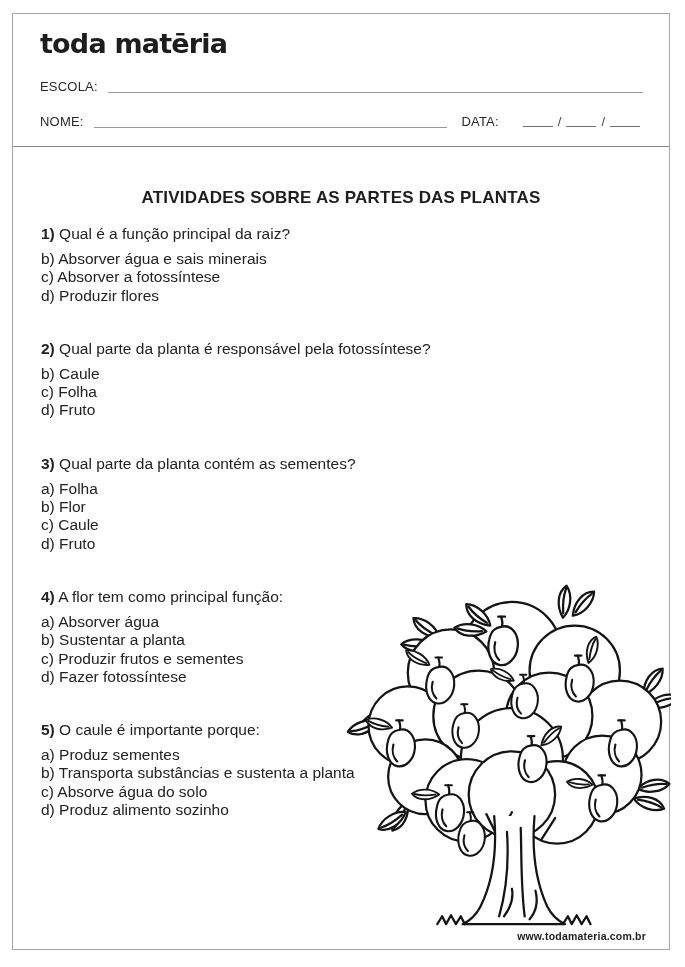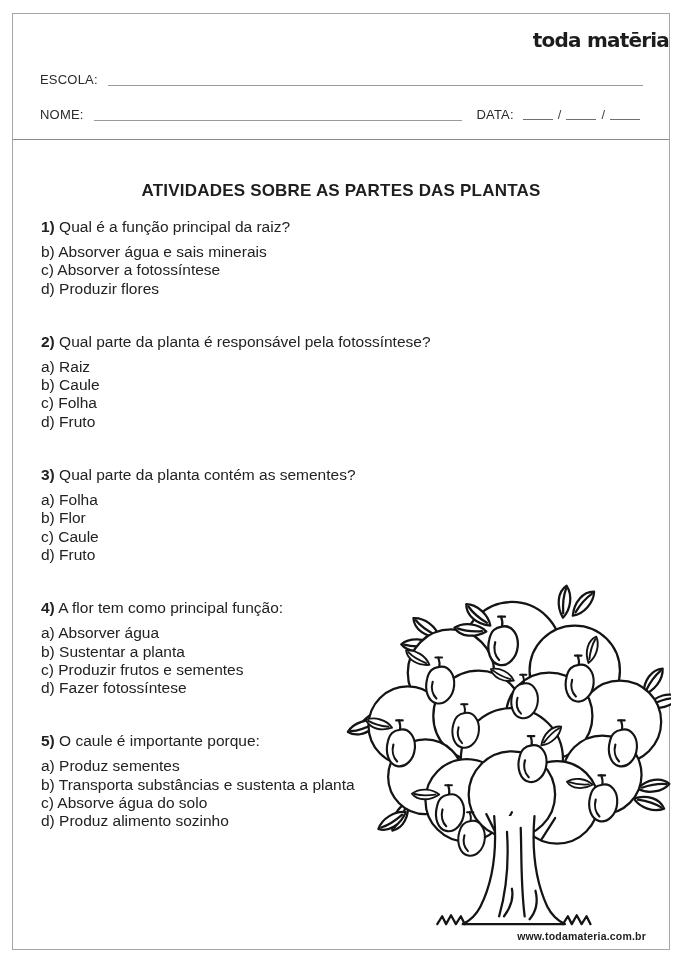--- a/index.html
+++ b/index.html
@@ -7,28 +7,28 @@
     width:685px; height:967px; background:#ffffff; position:relative;
     font-family:"Liberation Sans", sans-serif; color:#222;
     -webkit-font-smoothing:antialiased;
   }
   .page {
     position:absolute; left:12px; top:13px; width:658px; height:937px;
     box-sizing:border-box; border:1px solid #a6a6a6; background:#fff;
   }
   .logo {
     margin:14px 0 0 27px; font-family:"DejaVu Sans", sans-serif;
-    font-weight:700; font-size:20px; letter-spacing:-0.8px; color:#1d1d1d;text-align:right;
+    font-weight:700; font-size:27px; letter-spacing:-0.8px; color:#1d1d1d;
   }
   .frow { display:flex; align-items:flex-end; margin:19px 26px 0 27px; font-size:13px; color:#2a2a2a; }
   .flabel { flex:0 0 auto; letter-spacing:0.2px; }
   .fline { flex:1 1 auto; border-bottom:1.5px solid #9a9a9a; margin:0 0 1px 10px; height:14px; }
   .nome-row .fline { margin-right:14px; }
   .dgroup { display:flex; align-items:flex-end; flex:0 0 auto; }
-  .dlabel { margin-right:6px;text-align:center; }
+  .dlabel { margin-right:21px;text-align:center; }
   .dline { width:30px; border-bottom:1.5px solid #6f6f6f; margin:0 3px 2px 3px; height:12px; }
   .dslash { margin:0 2px; color:#444; }
   .divider { margin-top:17px; border-top:1.5px solid #8a8a8a; }
   .content { padding:0 28px; }
   .title { text-align:center; font-weight:700; font-size:17px; letter-spacing:0.2px; margin:41px 0 0 0; color:#1e1e1e; }
   .question { margin-top:34px; }
   .question.first { margin-top:16px; }
   .qline { margin:0; font-size:15.5px; line-height:20px; }
   .qnum { font-weight:700; }
   .opts { margin-top:6px; }
@@ -82,21 +82,20 @@
         <p class="opt">d) Produzir flores</p>
       </div>
     </div>
 
     <div class="question">
       <p class="qline">
         <span class="qnum">2)</span>
         <span>Qual parte da planta é responsável pela fotossíntese?</span>
       </p>
       <div class="opts">
-        <p class="opt">a) Raiz</p>
         <p class="opt">b) Caule</p>
         <p class="opt">c) Folha</p>
         <p class="opt">d) Fruto</p>
       </div>
     </div>
 
     <div class="question">
       <p class="qline">
         <span class="qnum">3)</span>
         <span>Qual parte da planta contém as sementes?</span>

